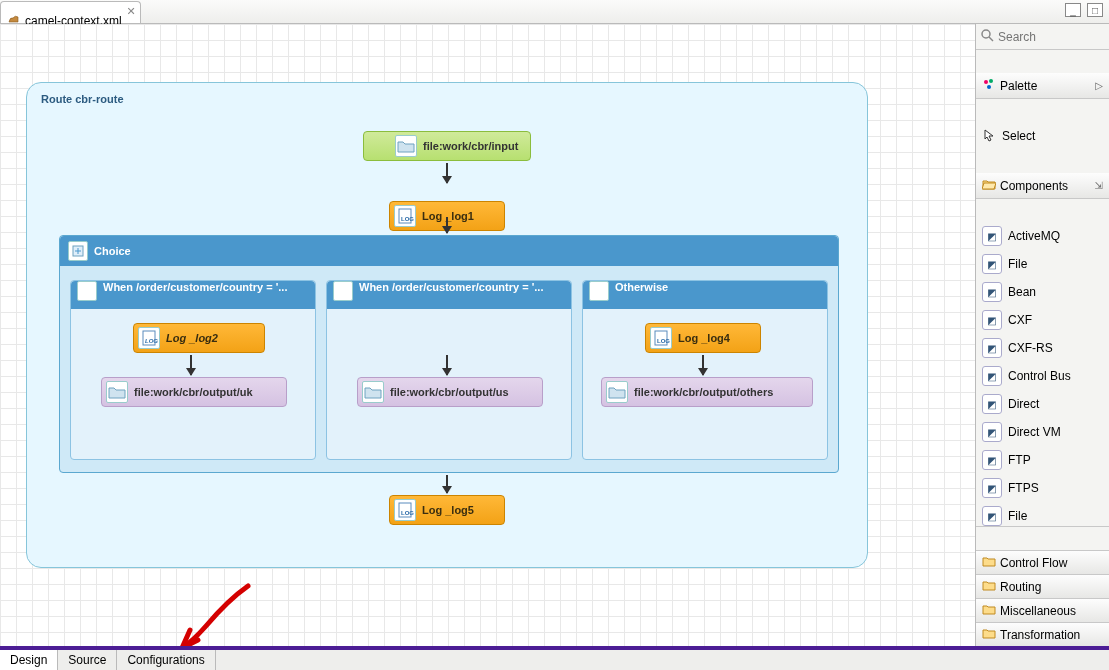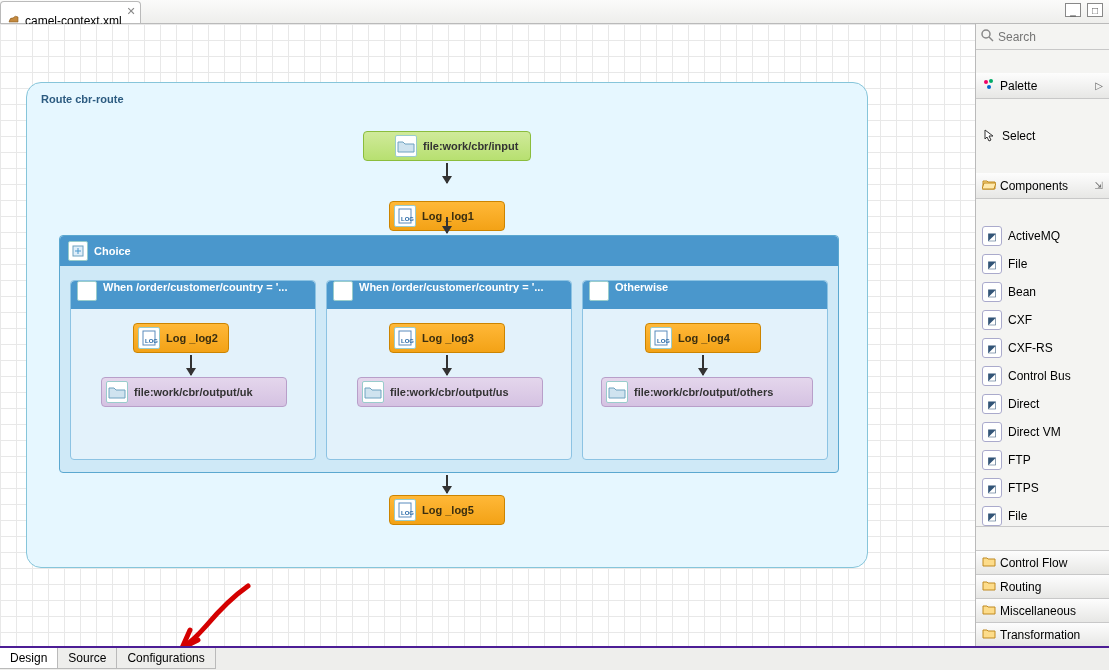--- a/index.html
+++ b/index.html
@@ -54,21 +54,21 @@
   .pal-search { height:26px; border-bottom:1px solid #c8c8c8; display:flex; align-items:center; padding:0 4px; gap:4px;}
   .pal-search input { flex:1; border:none; outline:none; background:transparent; font-size:12px; color:#888;}
   .pal-hdr { height:26px; background:linear-gradient(#fdfdfd,#e7e7e5); border-bottom:1px solid #c8c8c8; display:flex; align-items:center; padding:0 6px; gap:4px; font-size:12px; position:relative;}
   .pal-hdr .tri { position:absolute; right:6px; font-size:10px; color:#666;}
   .pal-item { height:28px; display:flex; align-items:center; padding:0 6px; gap:6px; cursor:default;}
   .pal-item .pic { width:20px; height:20px; border:1px solid #aac; border-radius:3px; background:#fff; display:flex; align-items:center; justify-content:center; font-size:10px; color:#357;}
   .pal-scroll { flex:1; overflow-y:auto; border-bottom:1px solid #c8c8c8;}
   .pal-cat { height:24px; background:linear-gradient(#fdfdfd,#e7e7e5); border-top:1px solid #c8c8c8; display:flex; align-items:center; padding:0 6px; gap:4px; font-size:12px;}
   .fold-ic { color:#d9a334; }
   
-  .bottom-tabs { height:24px; background:#eeeeec; border-top:2px solid #4c1d95; display:flex; align-items:flex-start; font-size:12px;}
+  .bottom-tabs { height:24px; background:#eeeeec; border-top:4px solid #4c1d95; display:flex; align-items:flex-start; font-size:12px;}
   .btab { padding:3px 10px; border:1px solid #bababa; border-top:none; background:#eeeeec; margin-left:-1px;}
   .btab.active { background:#fff;}
   
   .red-annot { position:absolute; left:170px; top:558px; width:90px; height:76px; pointer-events:none;}
 </style>
 </head>
 <body>
 
 <div class="tabbar">
   <div class="tab">
@@ -123,21 +123,21 @@
                 </svg>
             </span>
             <span>Choice</span>
           </div>
 
           <div class="branch" style="left:10px;">
             <div class="branch-head">
               <span class="hicon"></span>
               <span>When /order/customer/country = '...</span>
             </div>
-            <div class="node orange" style="left:62px; top:42px; width:96px;">
+            <div class="node orange" style="left:62px; top:42px; width:132px;font-style:italic;">
               <span class="nicon">
                   <svg width="18" height="18" viewBox="0 0 18 18">
                     <rect x="3" y="2" width="12" height="14" fill="#fff" stroke="#5a8bbd"></rect>
                     <text x="5" y="14" font-size="6" fill="#2a6aa8">LOG</text>
                   </svg>
                 </span>
               <span>Log _log2</span>
             </div>
             <div class="arrow" style="left:119px; top:74px; height:20px;"></div>
             <div class="node purple" style="left:30px; top:96px; width:186px;">
@@ -147,29 +147,20 @@
                   </svg>
                 </span>
               <span>file:work/cbr/output/uk</span>
             </div>
           </div>
 
           <div class="branch" style="left:266px;">
             <div class="branch-head">
               <span class="hicon"></span>
               <span>When /order/customer/country = '...</span>
-            </div>
-            <div class="node orange" style="left:62px; top:42px; width:116px;">
-              <span class="nicon">
-                  <svg width="18" height="18" viewBox="0 0 18 18">
-                    <rect x="3" y="2" width="12" height="14" fill="#fff" stroke="#5a8bbd"></rect>
-                    <text x="5" y="14" font-size="6" fill="#2a6aa8">LOG</text>
-                  </svg>
-                </span>
-              <span>Log _log3</span>
             </div>
             <div class="arrow" style="left:119px; top:74px; height:20px;"></div>
             <div class="node purple" style="left:30px; top:96px; width:186px;">
               <span class="nicon">
                   <svg width="18" height="14" viewBox="0 0 18 14">
                     <path d="M1 3h5l2 2h9v8H1z" fill="#cfe3ef" stroke="#6fa2c0"></path>
                   </svg>
                 </span>
               <span>file:work/cbr/output/us</span>
             </div>

